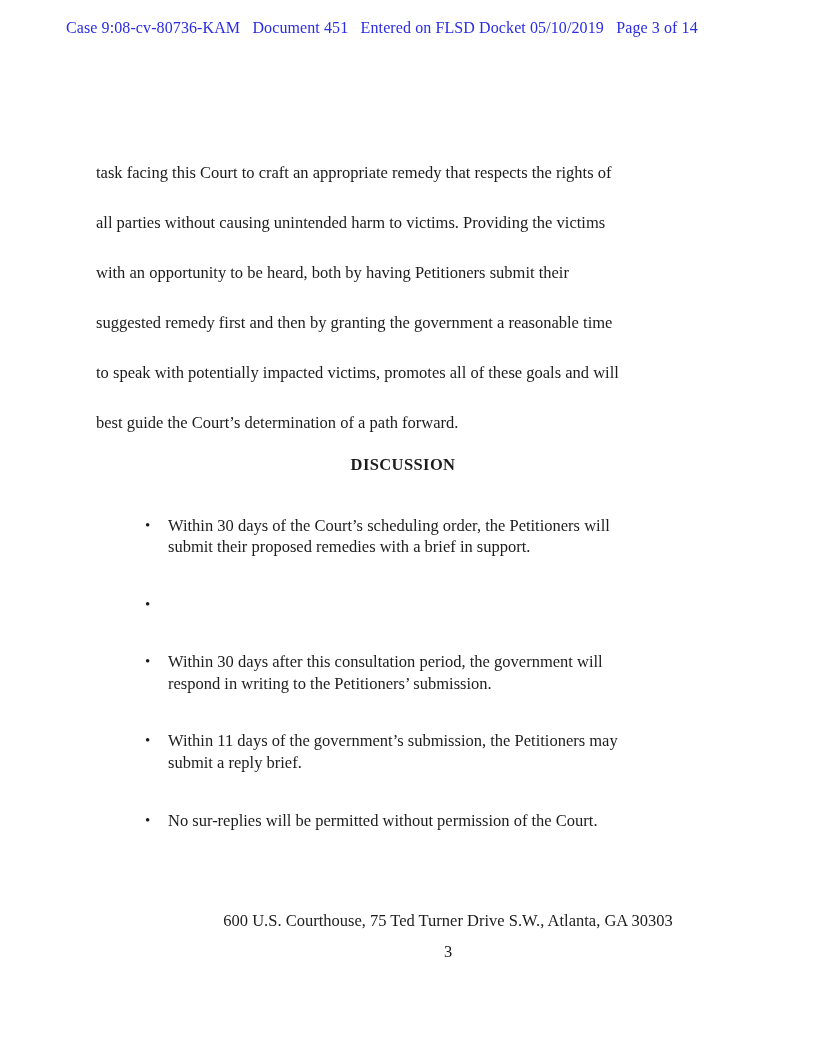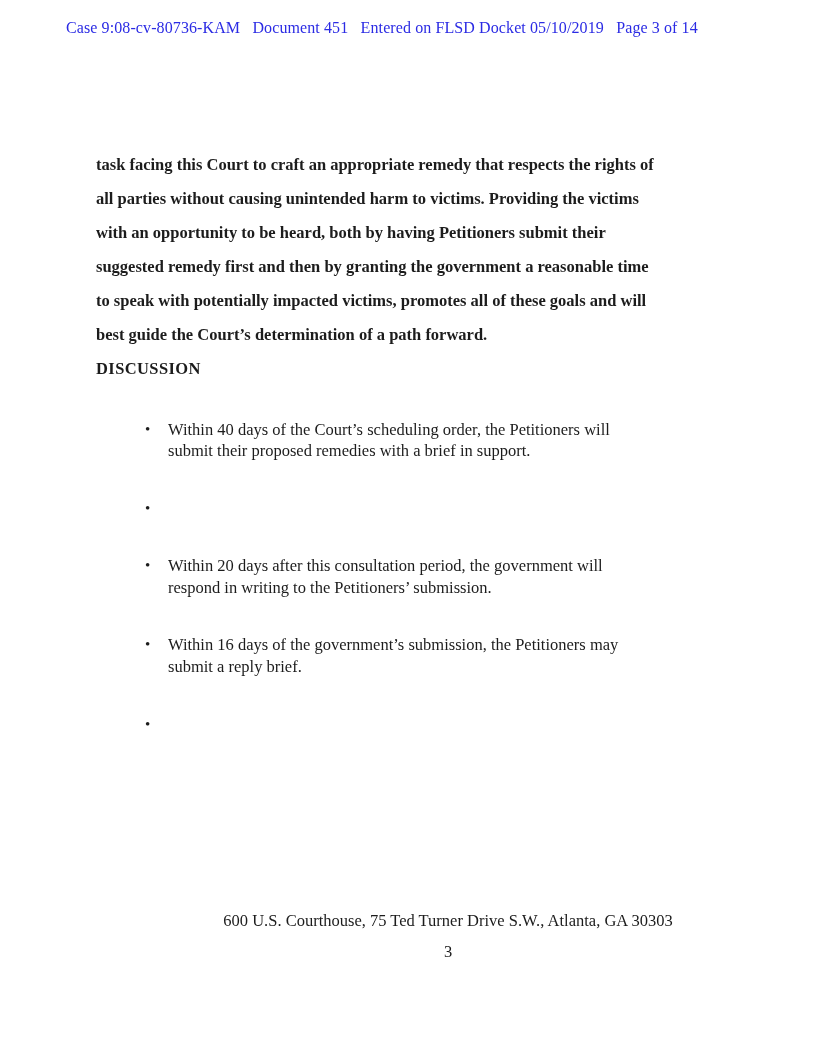--- a/index.html
+++ b/index.html
@@ -21,26 +21,26 @@
     font-family:Liberation Serif, serif;
     font-size:16px;letter-spacing:0.1px;
     color:var(--header-blue);
     white-space:pre;
   }
   .content{
     position:absolute;top:148px;left:96px;width:614px;
     font-size:16.5px;
   }
   .para{
-    line-height:34px;
+    line-height:50px;
     white-space:pre-line;
-    font-weight:bold;
   }
   .heading{
     line-height:34.5px;
+    text-align:center;
     font-weight:bold;
     letter-spacing:0.4px;
   }
   .indent{text-indent:24px;}
   .bullets{margin-top:32px;}
   .bullet{
     display:flex;
     margin-bottom:36px;
     line-height:21.6px;
   }
@@ -78,38 +78,39 @@
 suggested remedy first and then by granting the government a reasonable time
 to speak with potentially impacted victims, promotes all of these goals and will
 best guide the Court’s determination of a path forward.</div>
 
     <div class="heading">DISCUSSION</div>
 
 
     <div class="bullets">
         <div class="bullet">
         <span class="marker">•</span>
-        <span class="btext">Within 40 days of the Court’s scheduling order, the Petitioners will
+        <span class="btext">Within 30 days of the Court’s scheduling order, the Petitioners will
 submit their proposed remedies with a brief in support.</span>
       </div>
         <div class="bullet">
         <span class="marker">•</span>
       </div>
         <div class="bullet">
         <span class="marker">•</span>
-        <span class="btext">Within 20 days after this consultation period, the government will
+        <span class="btext">Within 30 days after this consultation period, the government will
 respond in writing to the Petitioners’ submission.</span>
       </div>
         <div class="bullet">
         <span class="marker">•</span>
-        <span class="btext">Within 16 days of the government’s submission, the Petitioners may
+        <span class="btext">Within 11 days of the government’s submission, the Petitioners may
 submit a reply brief.</span>
       </div>
         <div class="bullet">
         <span class="marker">•</span>
+        <span class="btext">No sur-replies will be permitted without permission of the Court.</span>
       </div>
       </div>
 
   </div>
 
   <div class="footer">
     <div class="address">600 U.S. Courthouse, 75 Ted Turner Drive S.W., Atlanta, GA 30303</div>
     <div class="pagenum">3</div>
   </div>
 

